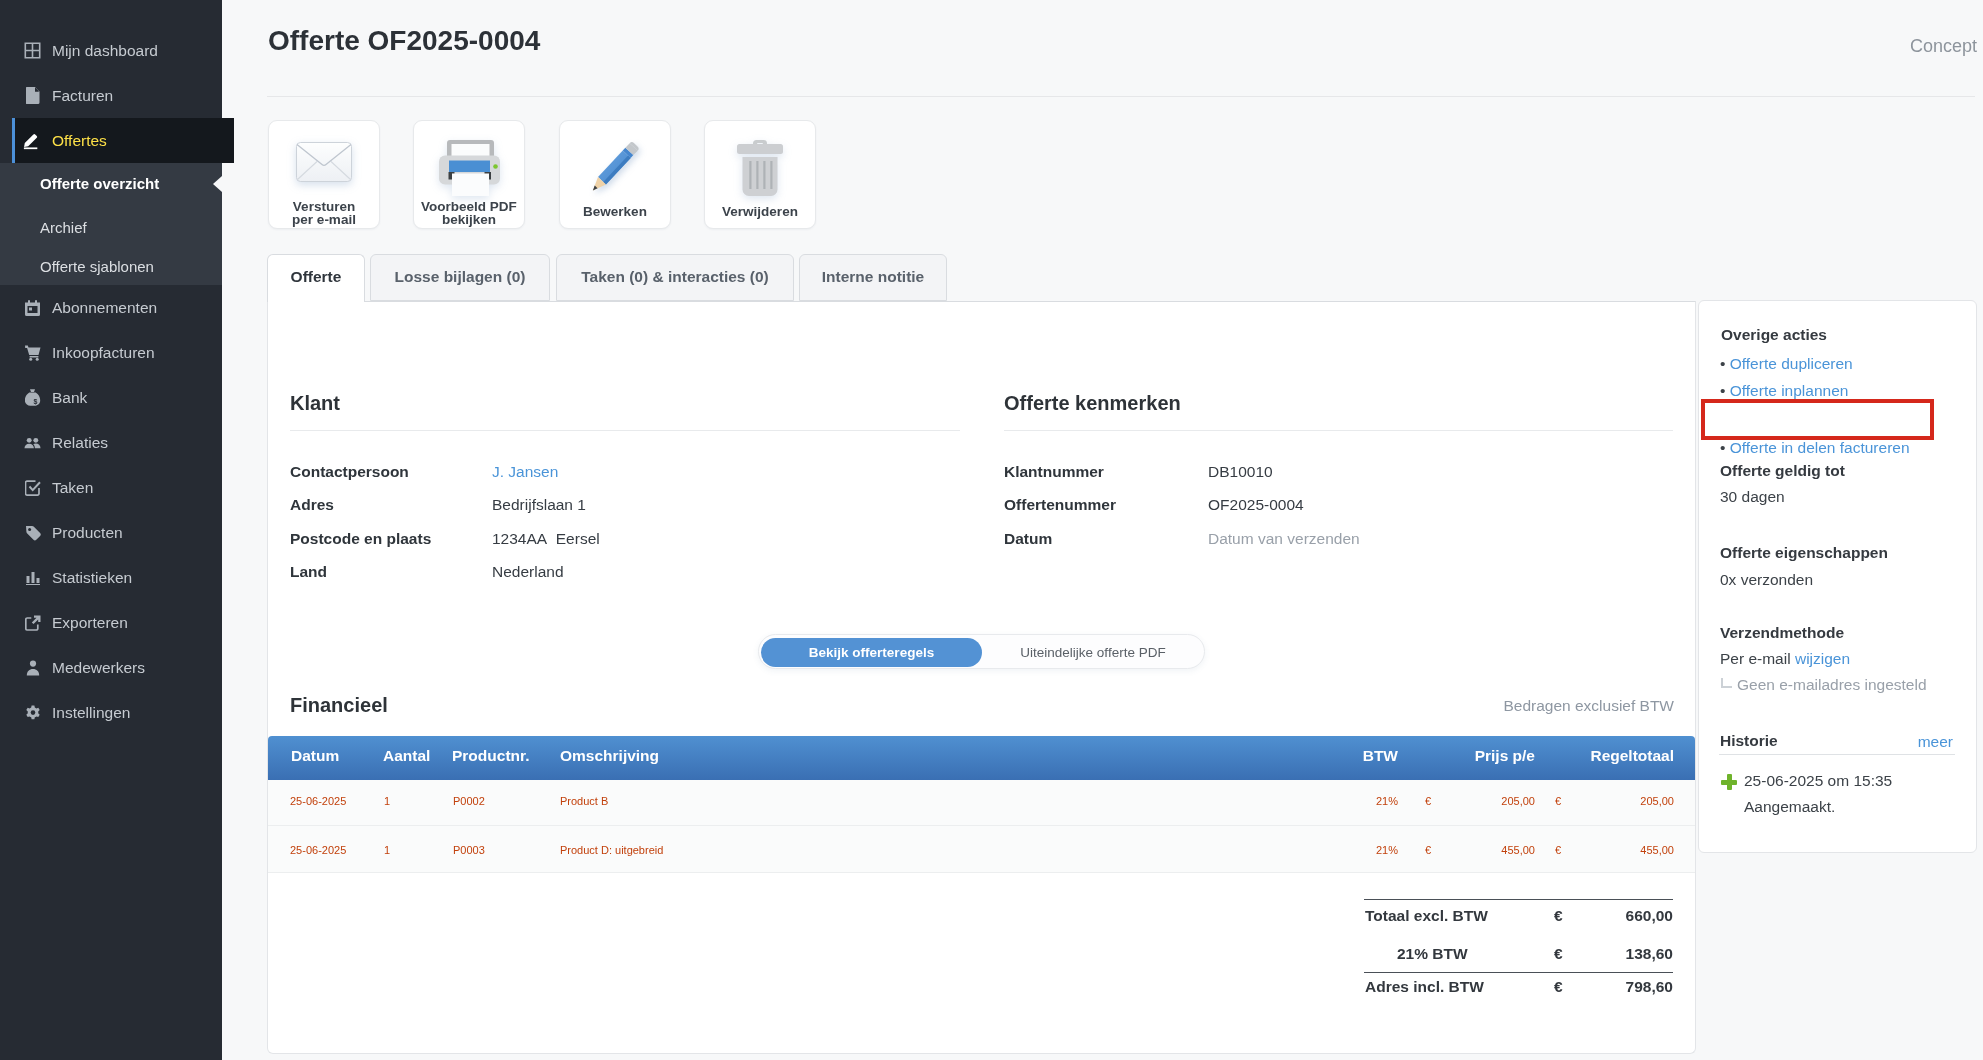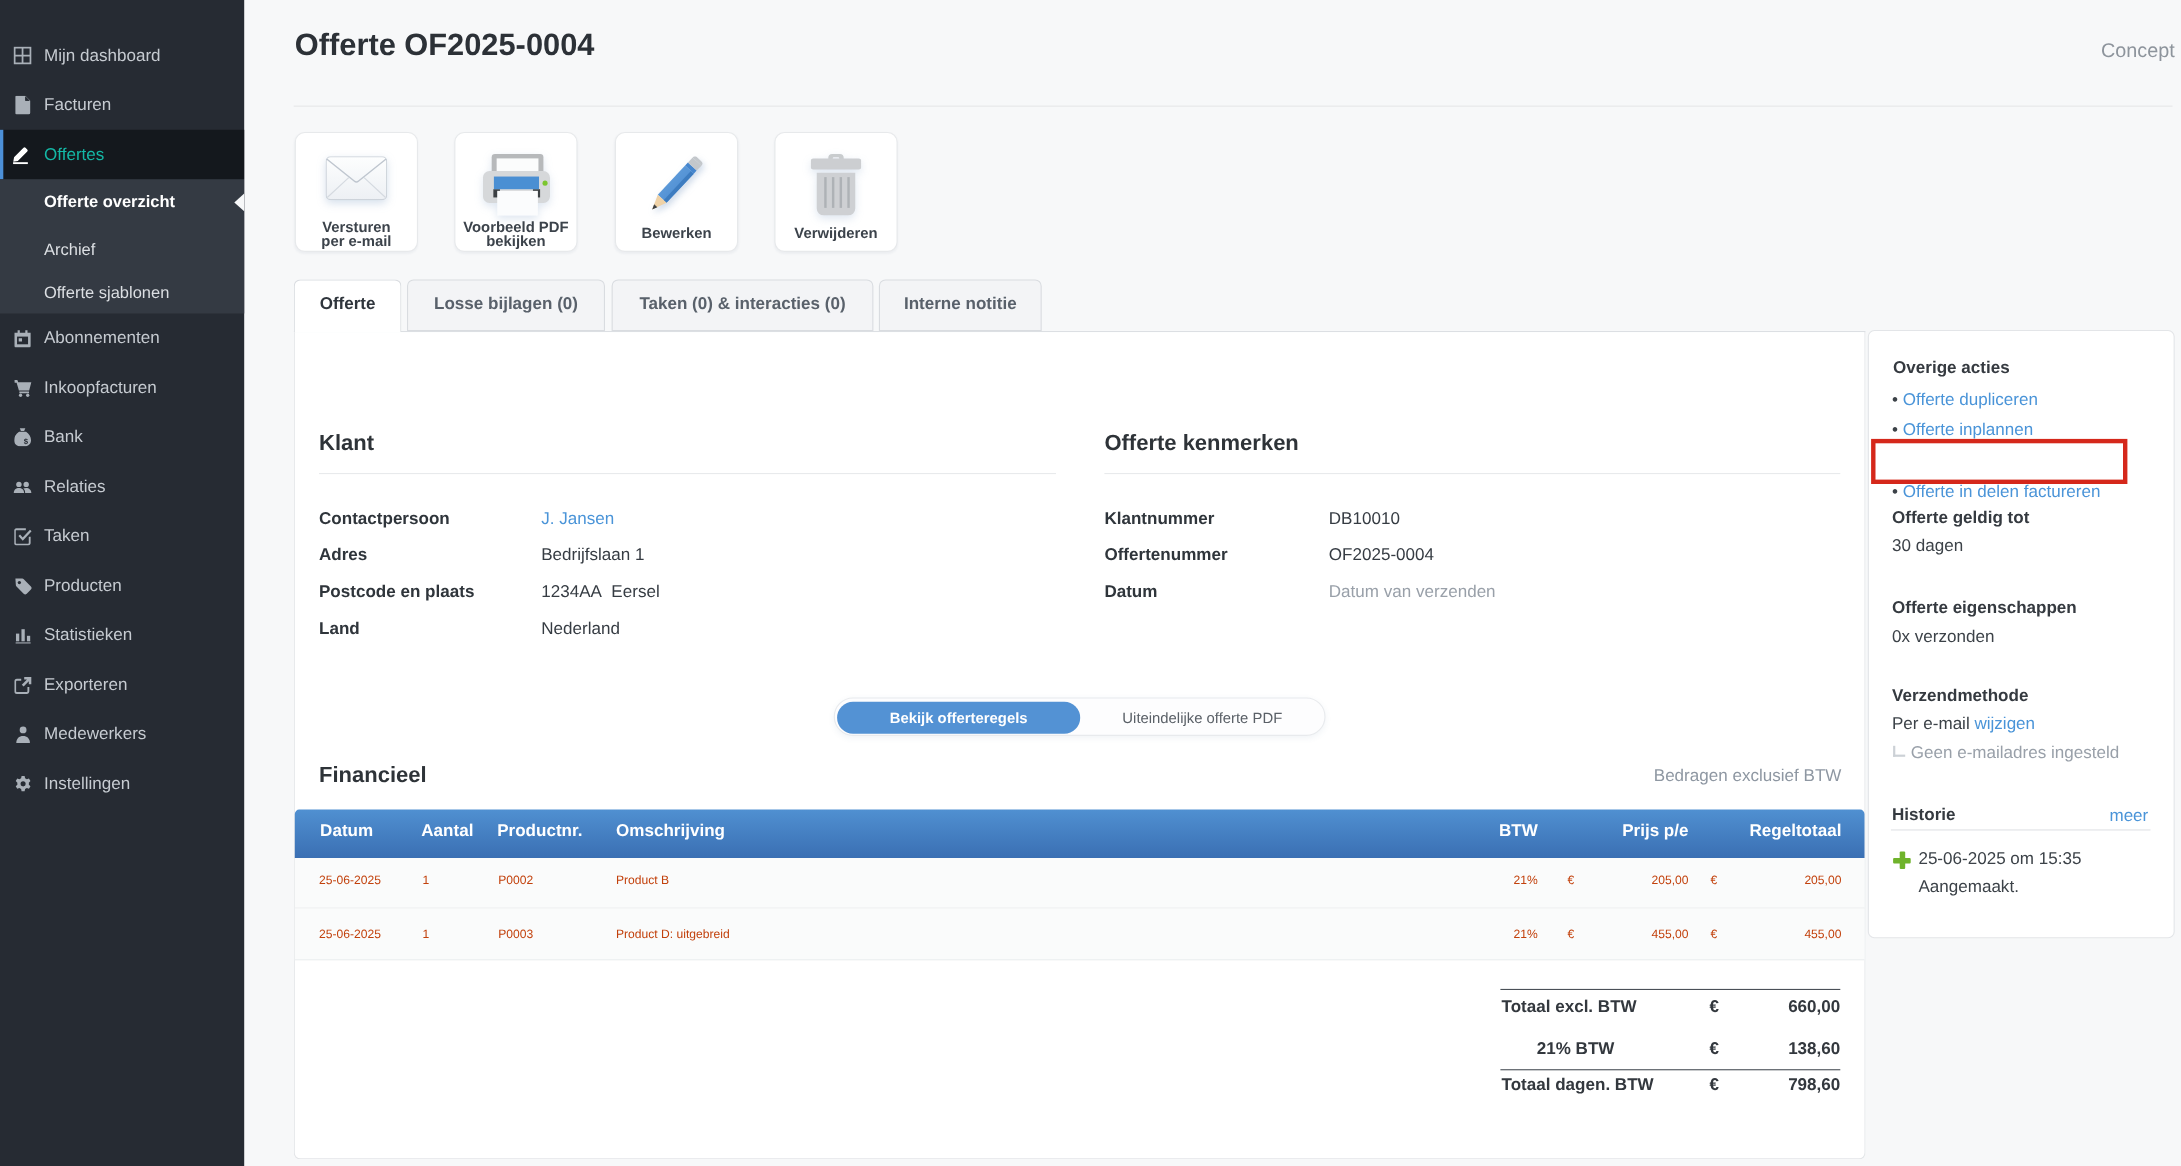--- a/index.html
+++ b/index.html
@@ -3,25 +3,25 @@
 <meta charset="utf-8">
 <title>Offerte OF2025-0004</title>
 <style>
   * { margin:0; padding:0; box-sizing:border-box; }
   html,body { width:1983px; height:1060px; overflow:hidden; }
   body { font-family:"Liberation Sans", sans-serif; background:#f7f8f9; color:#363c43; }
   #app { position:relative; width:1983px; height:1060px; }
 
   
   .sidebar { position:absolute; left:0; top:0; width:222px; height:1060px; background:#262b33; }
-  .nav-item { position:absolute; left:0; width:222px; height:45px; display:flex; align-items:center; color:#c6cbd1; font-size:15.5px; }
+  .nav-item { position:absolute; left:12px; width:222px; height:45px; display:flex; align-items:center; color:#c6cbd1; font-size:15.5px; }
   .nav-item .ic { position:absolute; left:12px; width:17px; height:17px; display:flex; align-items:center; justify-content:center; }
   .nav-item .ic svg { display:block; }
   .nav-item .lbl { position:absolute; left:40px; }
-  .nav-item.sel { background:#14181d; border-left:3px solid #4c90d8; color:#14b8a6;text-align:right; }
+  .nav-item.sel { background:#14181d; border-left:3px solid #4c90d8; color:#fde047;text-align:right; }
   .nav-item.sel .ic { left:8px; }
   .nav-item.sel .lbl { left:37px; }
   .submenu { position:absolute; left:0; top:163px; width:222px; height:122px; background:#343a43; }
   .sub-item { position:absolute; left:40px; color:#dcdfe3; font-size:15px; }
   .sub-item.cur { font-weight:bold; color:#fff; }
   .side-arrow { position:absolute; right:0; top:176px; width:0; height:0;
      border-top:8px solid transparent; border-bottom:8px solid transparent; border-right:9px solid #f7f8f9; }
 
   
   .page-title { position:absolute; left:268px; top:25px; font-size:28px; line-height:32px; font-weight:bold; color:#2c3137; }
@@ -355,21 +355,21 @@
   </div>
 
   <div class="tot-line" style="left:1364px; top:899px; width:309px;"></div>
   <div class="tot" style="left:1365px; top:907px;">Totaal excl. BTW</div>
   <div class="tot" style="left:1554px; top:907px;">€</div>
   <div class="tot r" style="left:1573px; top:907px; width:100px;">660,00</div>
   <div class="tot" style="left:1365px; top:945px;margin-left:32px;">21% BTW</div>
   <div class="tot" style="left:1554px; top:945px;">€</div>
   <div class="tot r" style="left:1573px; top:945px; width:100px;">138,60</div>
   <div class="tot-line" style="left:1364px; top:972px; width:309px;"></div>
-  <div class="tot" style="left:1365px; top:978px;">Totaal dagen. BTW</div>
+  <div class="tot" style="left:1365px; top:978px;">Adres incl. BTW</div>
   <div class="tot" style="left:1554px; top:978px;">€</div>
   <div class="tot r" style="left:1573px; top:978px; width:100px;">798,60</div>
 
   <div class="rp-h" style="left:1721px; top:326px;">Overige acties</div>
   <div class="bullet-row" style="left:1720px; top:355px;">• <a class="link" href="#">Offerte dupliceren</a></div>
   <div class="bullet-row" style="left:1720px; top:382px;">• <a class="link" href="#">Offerte inplannen</a></div>
   <div class="redbox"></div>
   <div class="bullet-row" style="left:1720px; top:411px;margin-top:28px;">• <a class="link" href="#">Offerte in delen factureren</a></div>
 
   <div class="rp-h" style="left:1720px; top:462px;">Offerte geldig tot</div>

